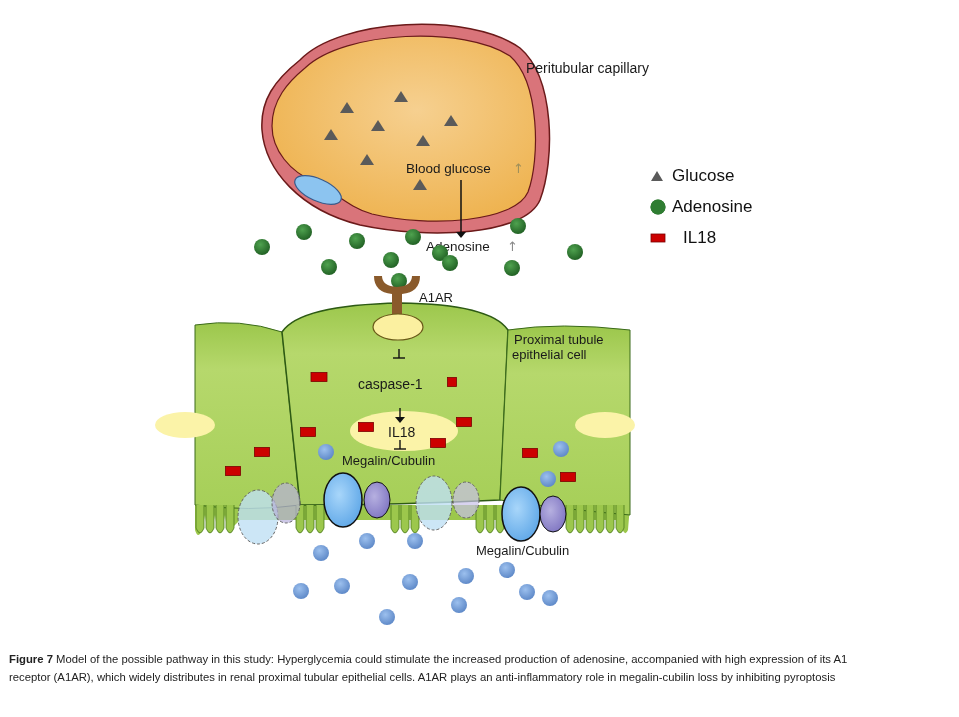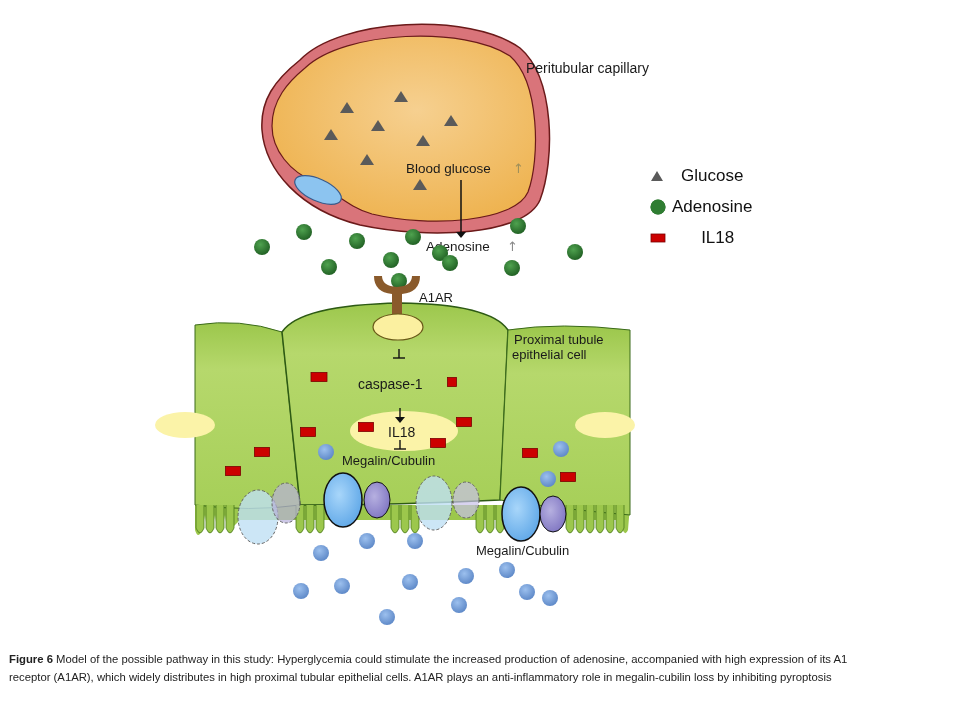--- a/index.html
+++ b/index.html
@@ -1,19 +1,19 @@
 <!DOCTYPE html>
 <html><head>
 <meta charset="utf-8">
 <style>
   html, body { margin:0; padding:0; background:#ffffff; }
   body { width:959px; height:717px; position:relative; overflow:hidden; font-family:"Liberation Sans", sans-serif; }
   #diagram { position:absolute; left:0; top:0; width:959px; height:640px; }
   .lbl { font-family:"Liberation Sans", sans-serif; fill:#1a1a1a; }
-  .legend { position:absolute; left:650px; top:160px; font-family:"Liberation Sans", sans-serif; font-size:17px; color:#111;text-align:center; }
+  .legend { position:absolute; left:650px; top:160px; font-family:"Liberation Sans", sans-serif; font-size:17px; color:#111; }
   .legend-item { position:relative; height:31px; line-height:31px; padding-left:22px; }
   .legend-item .sym { position:absolute; left:0; top:50%; transform:translateY(-50%); }
   .caption { position:absolute; left:9px; top:650px; width:940px; font-family:"Liberation Sans", sans-serif; font-size:11.3px; line-height:18px; color:#222; text-align:justify; }
   .caption b { font-weight:bold; }
 </style>
 </head>
 <body>
 
 <svg id="diagram" viewBox="0 0 959 640" xmlns="http://www.w3.org/2000/svg">
   <defs>
@@ -195,15 +195,15 @@
   </div>
   <div class="legend-item">
     <svg class="sym" width="16" height="10">
         <rect x="1" y="1" width="14" height="8" fill="#cc0000" stroke="#7a0000" stroke-width="0.8"></rect>
       </svg>
     <span style="padding-left:11px">IL18</span>
   </div>
 </div>
 
 <div class="caption">
-  <div><b>Figure 6</b><span> Model of the possible pathway in this study: Hyperglycemia could stimulate the increased production of adenosine, accompanied with high expression of its A1</span></div>
-  <div>receptor (A1AR), which widely distributes in high proximal tubular epithelial cells. A1AR plays an anti-inflammatory role in megalin-cubilin loss by inhibiting pyroptosis</div>
+  <div><b>Figure 7</b><span> Model of the possible pathway in this study: Hyperglycemia could stimulate the increased production of adenosine, accompanied with high expression of its A1</span></div>
+  <div>receptor (A1AR), which widely distributes in renal proximal tubular epithelial cells. A1AR plays an anti-inflammatory role in megalin-cubilin loss by inhibiting pyroptosis</div>
 </div>
 
 </body></html>

